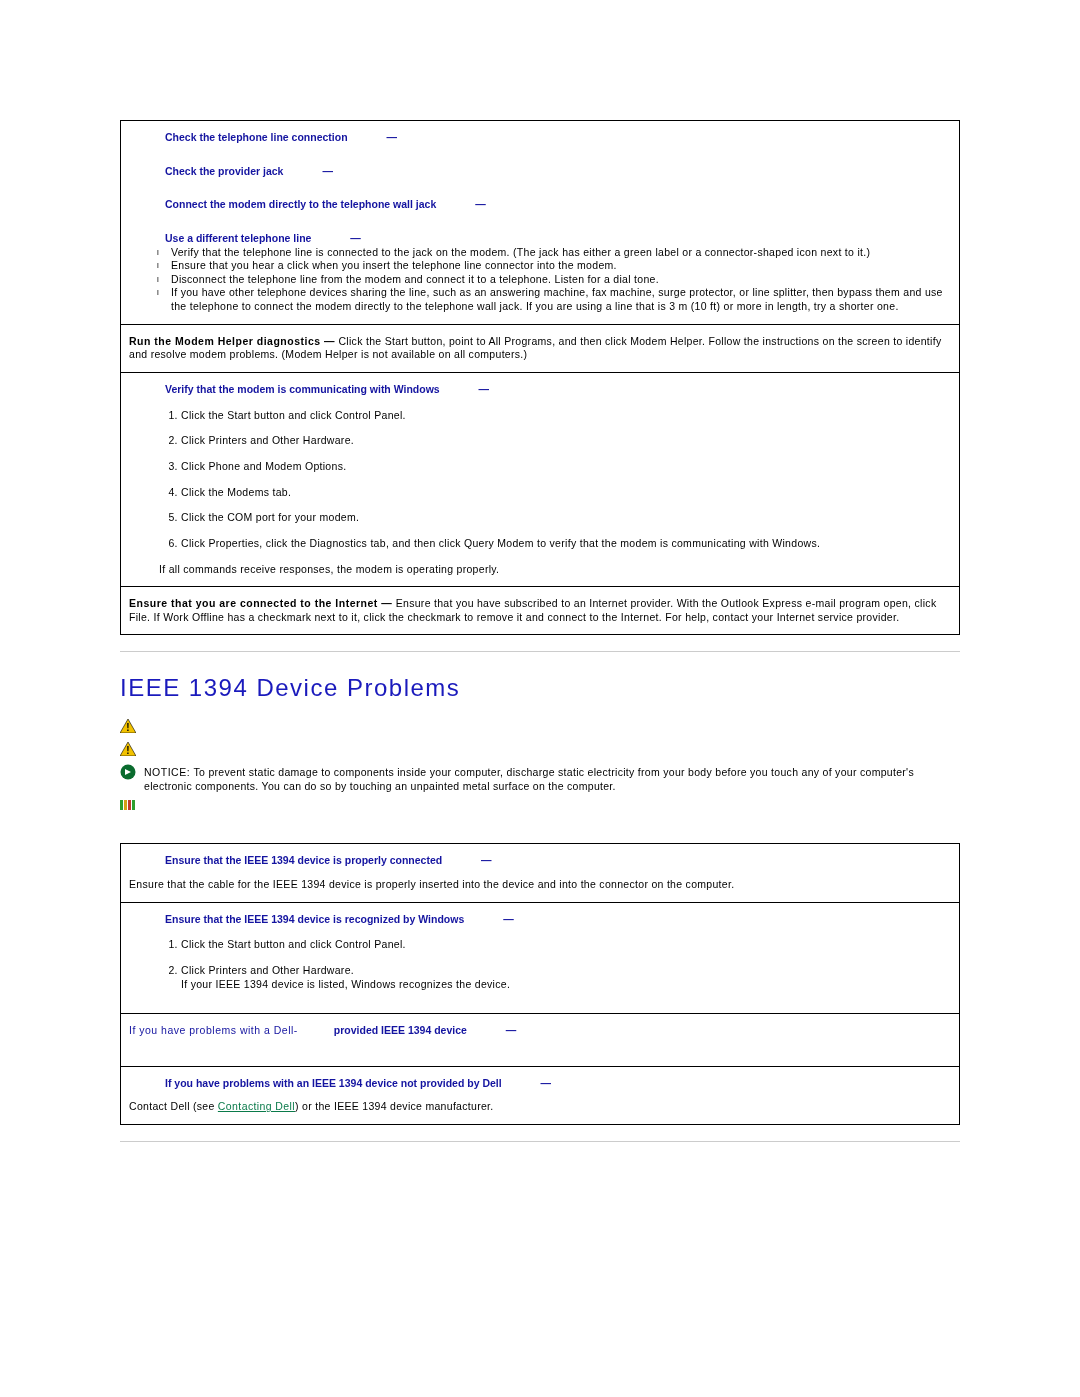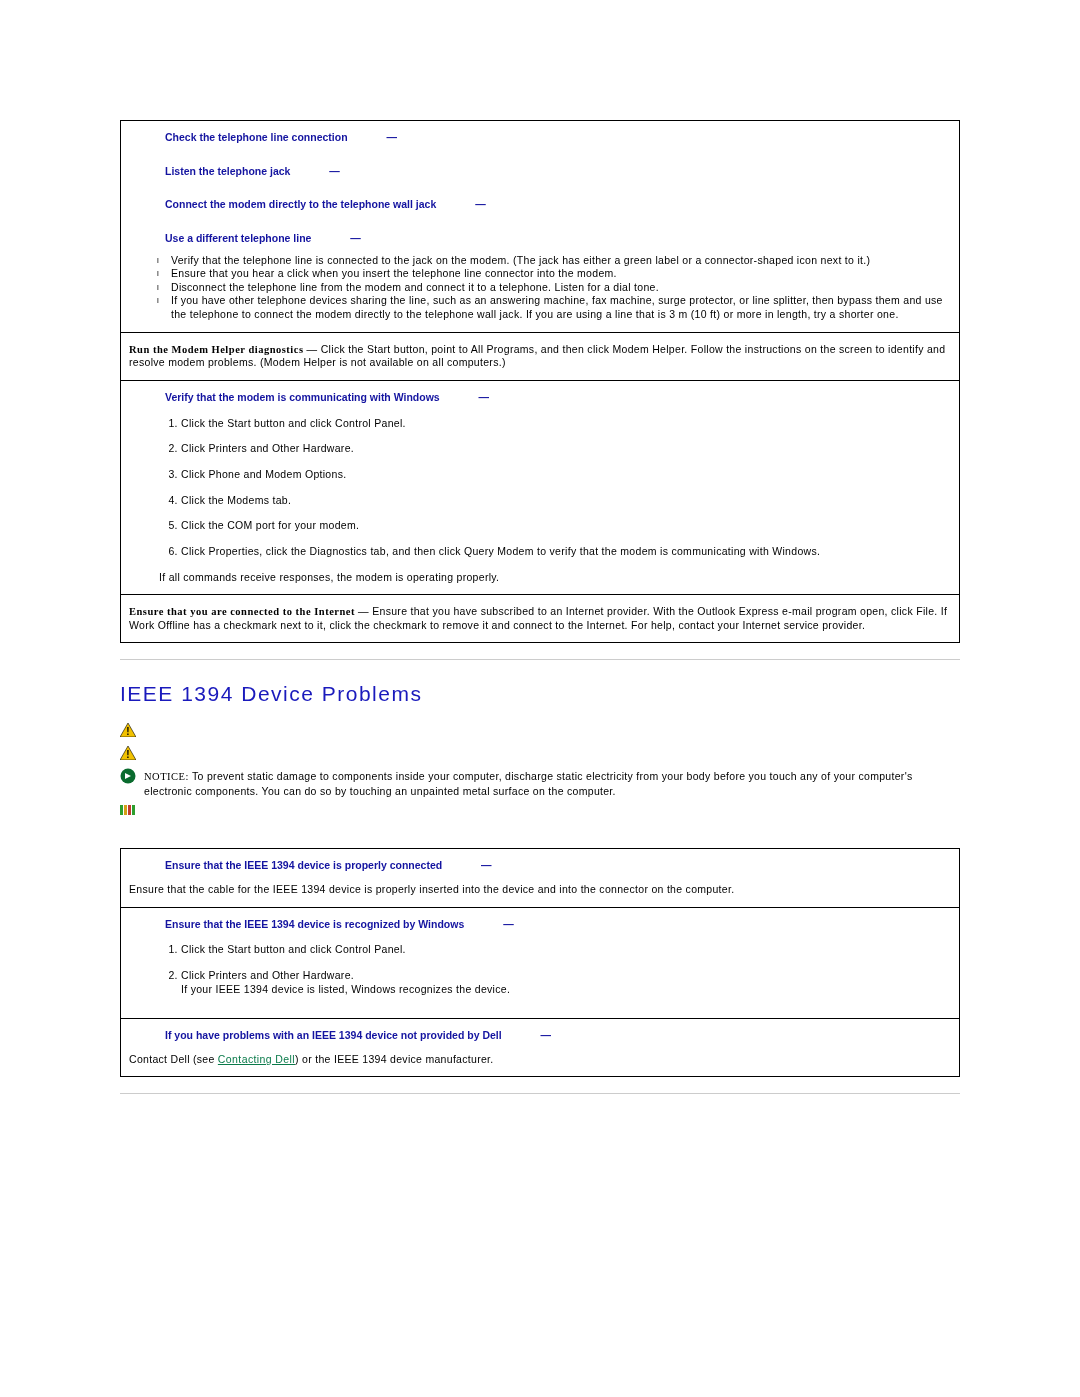--- a/index.html
+++ b/index.html
@@ -32,21 +32,21 @@
     letter-spacing: 0px;
     margin-left: 36px;
   }
   .bold-black {
     color: #000;
     font-weight: bold;
   }
   ul.l {
     list-style: none;
     padding-left: 28px;
-    margin: 8px 0 0 0;
+    margin: 0 0 0 0;
   }
   ul.l li {
     position: relative;
     padding-left: 14px;
     margin: 0;
     letter-spacing: 0.3px;
   }
   ul.l li:before {
     content: "l";
     position: absolute;
@@ -64,57 +64,57 @@
     margin: 12px;
   }
   .sep {
     border: none;
     border-top: 1px solid #ccc;
     margin: 16px 0 18px 0;
   }
   h2.sec {
     color: #1a1abc;
     font-weight: normal;
-    font-size: 21px;
+    font-size: 24px;
     letter-spacing: 1.5px;
     margin: 22px 0 18px 0;
   }
   .alert-row {
     display: flex;
     align-items: flex-start;
     margin: 6px 0;
     font-size: 10.5px;
     letter-spacing: 0.2px;
     line-height: 1.35;
   }
   .alert-row .ic {
     flex: 0 0 18px;
     margin-right: 6px;
     margin-top: -1px;
   }
   .alert-row .txt { flex: 1; }
   .italic { font-style: italic; letter-spacing: 0.6px; }
-  .ls { letter-spacing: 0.5px; font-family: Liberation Serif, serif; }
+  .ls { letter-spacing: 0.5px; }
   a.link { color: #0a7a4a; text-decoration: underline; letter-spacing: 0.4px; }
   .followtext { letter-spacing: 0.3px; }
   .cell-spacer { height: 20px; display:block; }
   .table-gap { height: 22px; }
 </style>
 </head>
 <body>
 
 <div class="page">
 
   <table class="bordered-table">
     <tbody>
         <tr>
           <td>
       <span class="bold-blue">Check the telephone line connection</span><span class="bold-blue"> —</span>
       <div class="cell-spacer"></div>
-      <span class="bold-blue">Listen the telephone jack</span><span class="bold-blue"> —</span>
+      <span class="bold-blue">Check the provider jack</span><span class="bold-blue"> —</span>
       <div class="cell-spacer"></div>
       <span class="bold-blue">Connect the modem directly to the telephone wall jack</span><span class="bold-blue"> —</span>
       <div class="cell-spacer"></div>
       <span class="bold-blue">Use a different telephone line</span><span class="bold-blue"> —</span>
       <ul class="l">
         <li>Verify that the telephone line is connected to the jack on the modem. (The jack has either a green label or a connector-shaped icon next to it.)</li>
         <li>Ensure that you hear a click when you insert the telephone line connector into the modem.</li>
         <li>Disconnect the telephone line from the modem and connect it to a telephone. Listen for a dial tone.</li>
         <li>If you have other telephone devices sharing the line, such as an answering machine, fax machine, surge protector, or line splitter, then bypass them and use the telephone to connect the modem directly to the telephone wall jack. If you are using a line that is 3 m (10 ft) or more in length, try a shorter one.</li>
       </ul>
@@ -209,20 +209,25 @@
       <ol class="steps">
         <li>Click the Start button and click Control Panel.</li>
         <li>
           <span>Click Printers and Other Hardware.</span><br>
           <span>If your IEEE 1394 device is listed, Windows recognizes the device.</span>
         </li>
       </ol>
     </td>
         </tr>
     <tr>
+          <td style="padding-bottom:28px;">
+      <span class="ls" style="color:#1414a0;">If you have problems with a Dell-</span><span class="bold-blue">provided IEEE 1394 device</span><span class="bold-blue"> —</span>
+    </td>
+        </tr>
+    <tr>
           <td>
       <span class="bold-blue">If you have problems with an IEEE 1394 device not provided by Dell</span><span class="bold-blue"> —</span>
       <div style="height:10px;"></div>
       <span class="followtext">Contact Dell (see </span><a href="#" class="link">Contacting Dell</a><span class="followtext">) or the IEEE 1394 device manufacturer.</span>
     </td>
         </tr>
   </tbody>
     </table>
 
   <hr class="sep">

